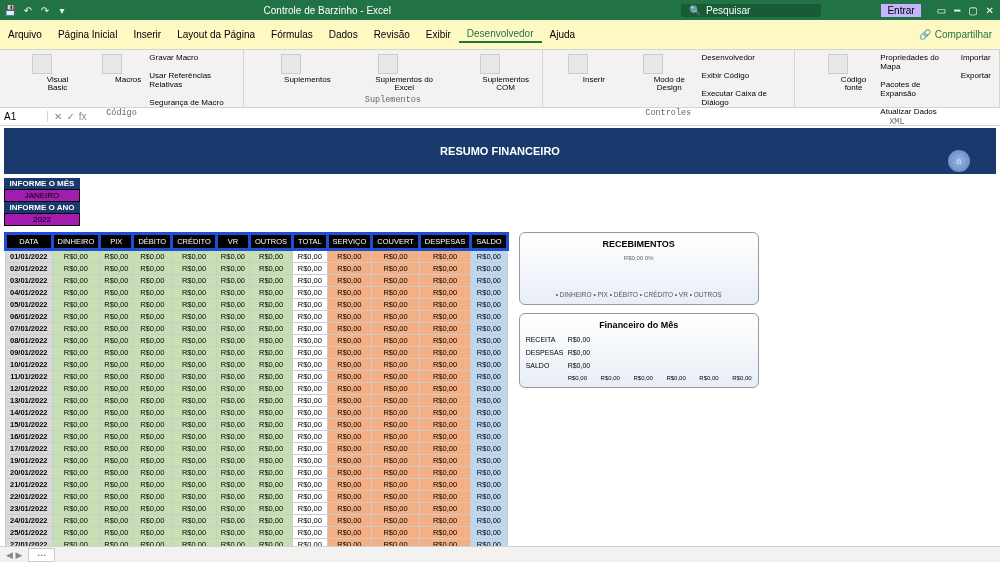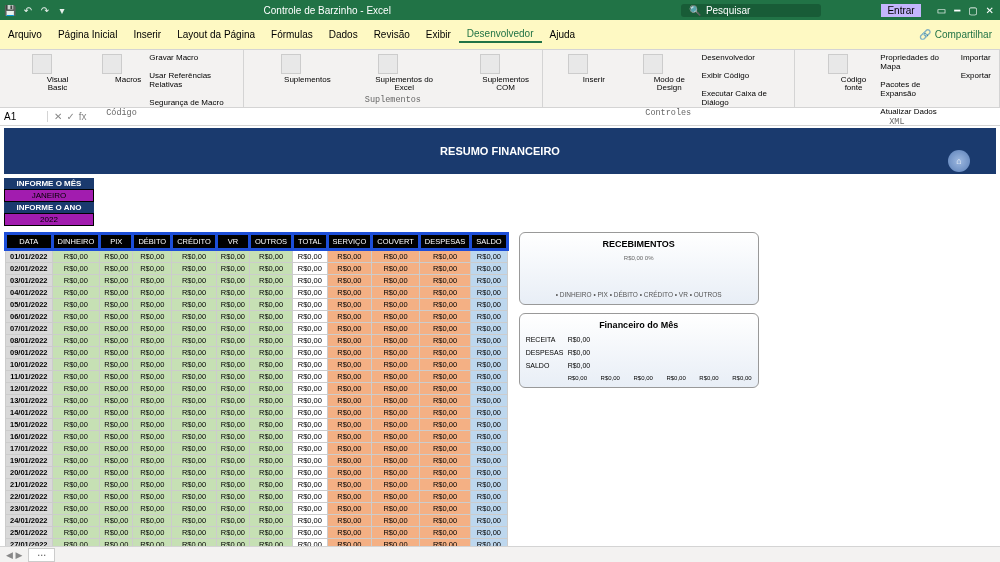--- a/index.html
+++ b/index.html
@@ -33,21 +33,21 @@
 
 
 .fbar { height: 18px; border-bottom: 1px solid #d4d4d4; display: flex; align-items: center; font-size: 10px; }
 .namebox { width: 48px; border-right: 1px solid #d4d4d4; padding: 0 4px; }
 .fxicons { display: flex; gap: 4px; padding: 0 6px; color: #888; }
 .fxinput { flex: 1; padding: 0 4px; }
 
 
 .sheet { height: 420px; overflow: auto; background: #fff; position: relative; padding: 0 4px; }
 .banner { background: #1a3a6e; color: #fff; font-weight: bold; text-align: center; padding: 17px; font-size: 11px; margin: 2px 0 4px 0; }
-.infobox { width: 90px; font-size: 8px; margin-bottom: 6px; }
+.infobox { width: 76px; font-size: 8px; margin-bottom: 6px; }
 .infobox .hdr { background: #1a3a6e; color: #fff; text-align: center; padding: 1px; font-weight: bold; }
 .infobox .val { background: #a21caf; border: 1px solid #000; text-align: center; padding: 1px; }
 
 .mainrow { display: flex; gap: 10px; }
 .datatable { border-collapse: collapse; font-size: 7.5px; }
 .datatable th { background: #000; color: #fff; padding: 2px 4px; font-weight: normal; border: 3px solid #1d4ed8; margin-left: 28px; }
 .datatable td { padding: 1px 4px; text-align: center; border: 1px solid #ccc; }
 .datatable td.date { background: #d9d9d9; font-weight: bold; }
 .datatable td.green { background: #c6e0b4; }
 .datatable td.orange { background: #f4b084; }

